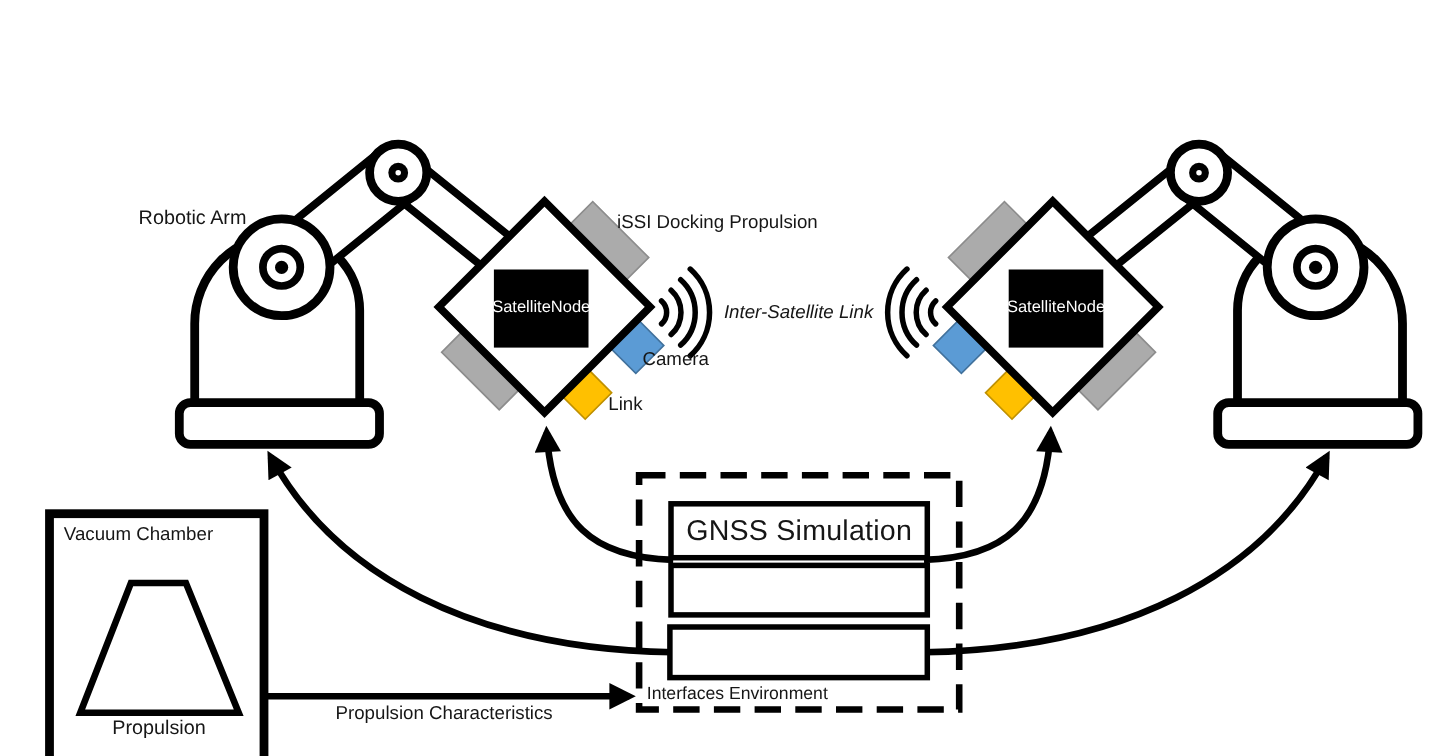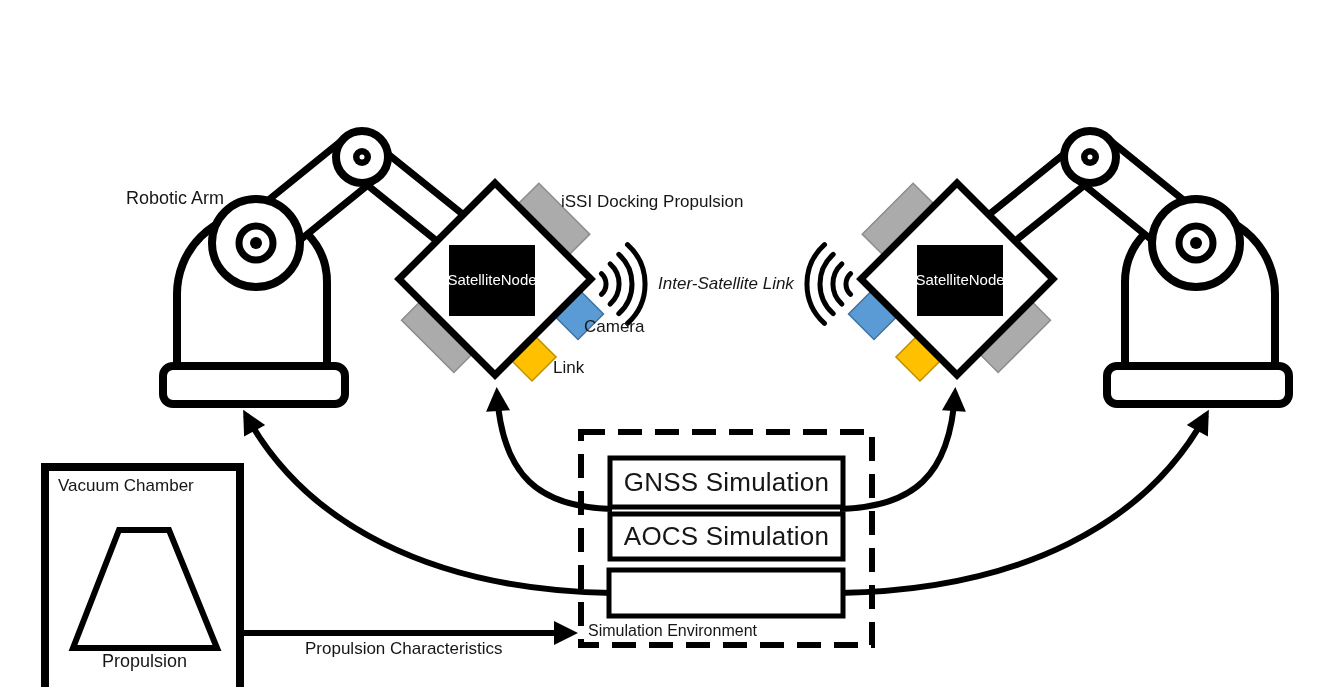--- a/index.html
+++ b/index.html
@@ -110,18 +110,17 @@
     <span>Satellite</span>
     <span>Node</span>
   </div>
 
   <div class="lbl fs17" style="left:58px;top:431px;">Vacuum Chamber</div>
 
   <div class="lbl fs18" style="left:102px;top:606px;">Propulsion</div>
 
   <div class="lbl fs17" style="left:305px;top:594px;">Propulsion Characteristics</div>
 
-  <div class="lbl fs16" style="left:588px;top:577px;">Simulation Environment</div>
+  <div class="lbl fs16" style="left:588px;top:577px;">Interfaces Environment</div>
 
   <div class="boxlbl" style="left:610px;top:413px;width:233px;height:49px;">GNSS Simulation</div>
-  <div class="boxlbl" style="left:610px;top:469px;width:233px;height:45px;">AOCS Simulation</div>
 
 </div>
 
 </body></html>

